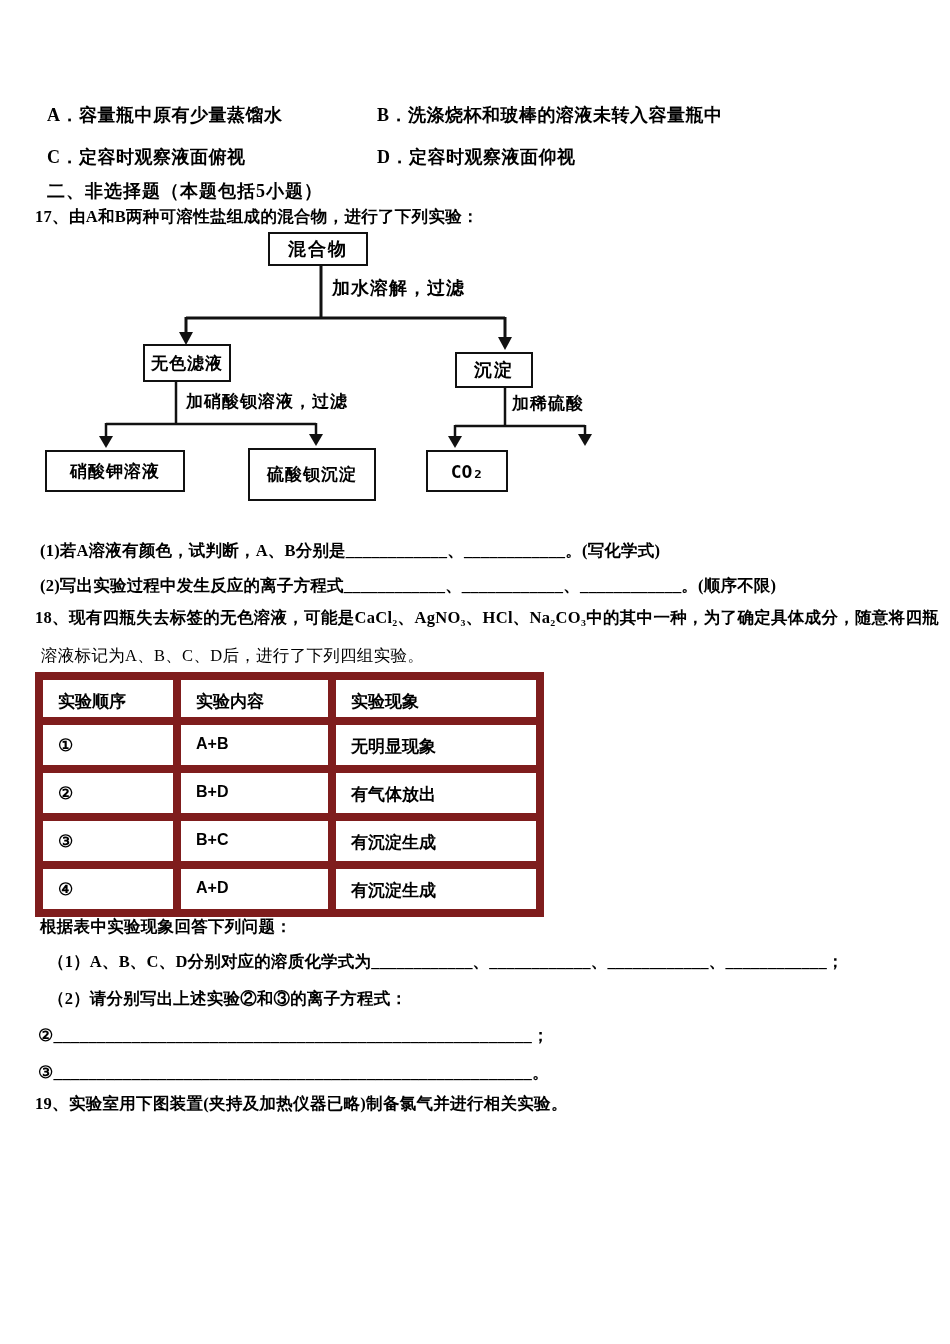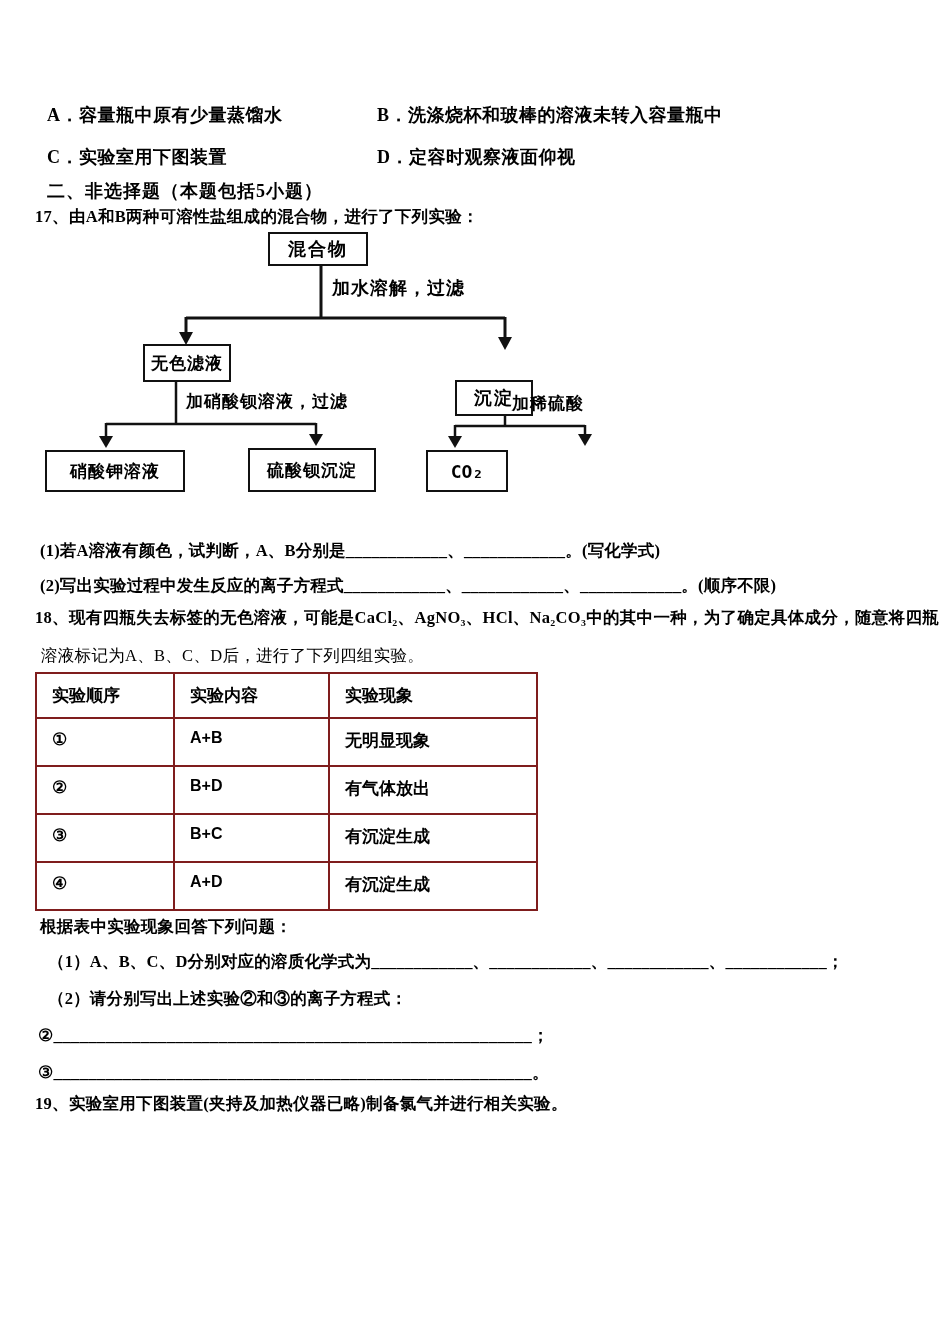--- a/index.html
+++ b/index.html
@@ -24,34 +24,34 @@
     font-size: 18px; font-weight: 700; background: #fff; letter-spacing: 2px;
   }
   .fc-label { position: absolute; font-size: 17px; font-weight: 700; white-space: nowrap; letter-spacing: 1px; }
 
   
   #exp-table {
     position: absolute; left: 35px; top: 672px;
     border-collapse: collapse; table-layout: fixed;
   }
   #exp-table td {
-    border: 2px solid #7f1d1d; vertical-align: top;
+    border: 8px solid #7f1d1d; vertical-align: top;
     padding: 10px 0 0 15px; font-size: 17px;
   }
   #exp-table .hdr td { font-weight: 700; height: 45px; }
   #exp-table .datarow td { height: 48px; font-weight: 600; }
   #exp-table td.mid { font-family: "Liberation Sans", "DejaVu Sans", sans-serif; font-weight: 700; font-size: 16px; }
   .col1 { width: 138px; } .col2 { width: 155px; } .col3 { width: 208px; }
 </style>
 </head>
 <body>
 
 <div class="abs opt" style="left:47px; top:103px;">A．容量瓶中原有少量蒸馏水</div>
 <div class="abs opt" style="left:377px; top:103px;">B．洗涤烧杯和玻棒的溶液未转入容量瓶中</div>
-<div class="abs opt" style="left:47px; top:145px;">C．实验室用下图装置</div>
+<div class="abs opt" style="left:47px; top:145px;">C．定容时观察液面俯视</div>
 <div class="abs opt" style="left:377px; top:145px;">D．定容时观察液面仰视</div>
 
 <div class="abs sect" style="left:47px; top:179px;">二、非选择题（本题包括5小题）</div>
 
 <div class="abs body-line" style="left:35px; top:206px;">17、由A和B两种可溶性盐组成的混合物，进行了下列实验：</div>
 
 <div id="flowchart">
   <svg width="700" height="270" viewBox="0 0 700 270">
 
     <line x1="321" y1="38" x2="321" y2="91" stroke="#111" stroke-width="3"></line>
@@ -73,27 +73,27 @@
     <line x1="455" y1="197" x2="455" y2="209" stroke="#111" stroke-width="2.5"></line>
     <polygon points="448,208 462,208 455,220" fill="#111"></polygon>
     <line x1="585" y1="197" x2="585" y2="207" stroke="#111" stroke-width="2.5"></line>
     <polygon points="578,206 592,206 585,218" fill="#111"></polygon>
   </svg>
 
   <div class="fc-box" style="left:268px; top:4px; width:100px; height:34px;">混合物</div>
   <div class="fc-label" style="left:332px; top:48px; font-size:18px;">加水溶解，过滤</div>
 
   <div class="fc-box" style="left:143px; top:116px; width:88px; height:38px; font-size:17px; letter-spacing:1px;">无色滤液</div>
-  <div class="fc-box" style="left:455px; top:124px; width:78px; height:36px;margin-top:28px;">沉淀</div>
+  <div class="fc-box" style="left:455px; top:124px; width:78px; height:36px;">沉淀</div>
 
   <div class="fc-label" style="left:186px; top:162px;">加硝酸钡溶液，过滤</div>
   <div class="fc-label" style="left:512px; top:164px;">加稀硫酸</div>
 
   <div class="fc-box" style="left:45px; top:222px; width:140px; height:42px; font-size:17px; letter-spacing:1px;">硝酸钾溶液</div>
-  <div class="fc-box" style="left:248px; top:220px; width:128px; height:44px; font-size:17px; letter-spacing:1px;font-family:Liberation Serif, serif;">硫酸钡沉淀</div>
+  <div class="fc-box" style="left:248px; top:220px; width:128px; height:53px; font-size:17px; letter-spacing:1px;font-family:Liberation Serif, serif;">硫酸钡沉淀</div>
   <div class="fc-box" style="left:408px; top:222px; width:82px; height:42px; font-family:'DejaVu Sans Mono', monospace; letter-spacing:0;margin-left:18px;">CO₂</div>
 </div>
 
 <div class="abs sub-line" style="left:40px; top:540px;">(1)若A溶液有颜色，试判断，A、B分别是____________、____________。(写化学式)</div>
 <div class="abs sub-line" style="left:40px; top:575px;">(2)写出实验过程中发生反应的离子方程式____________、____________、____________。(顺序不限)</div>
 
 <div class="abs body-line" style="left:35px; top:607px; font-weight:600;">18、现有四瓶失去标签的无色溶液，可能是CaCl₂、AgNO₃、HCl、Na₂CO₃中的其中一种，为了确定具体成分，随意将四瓶</div>
 <div class="abs body-line" style="left:41px; top:645px; font-weight:400;">溶液标记为A、B、C、D后，进行了下列四组实验。</div>
 
 <table id="exp-table">

